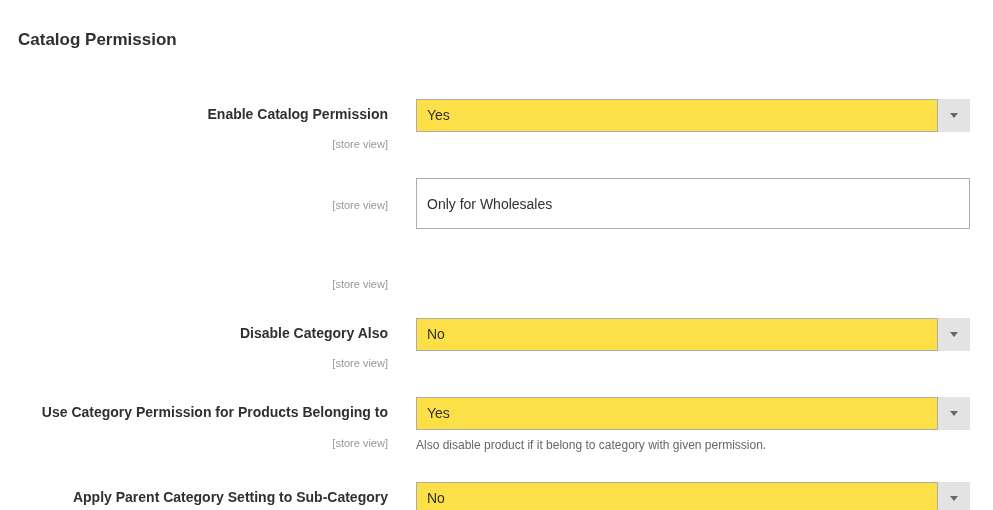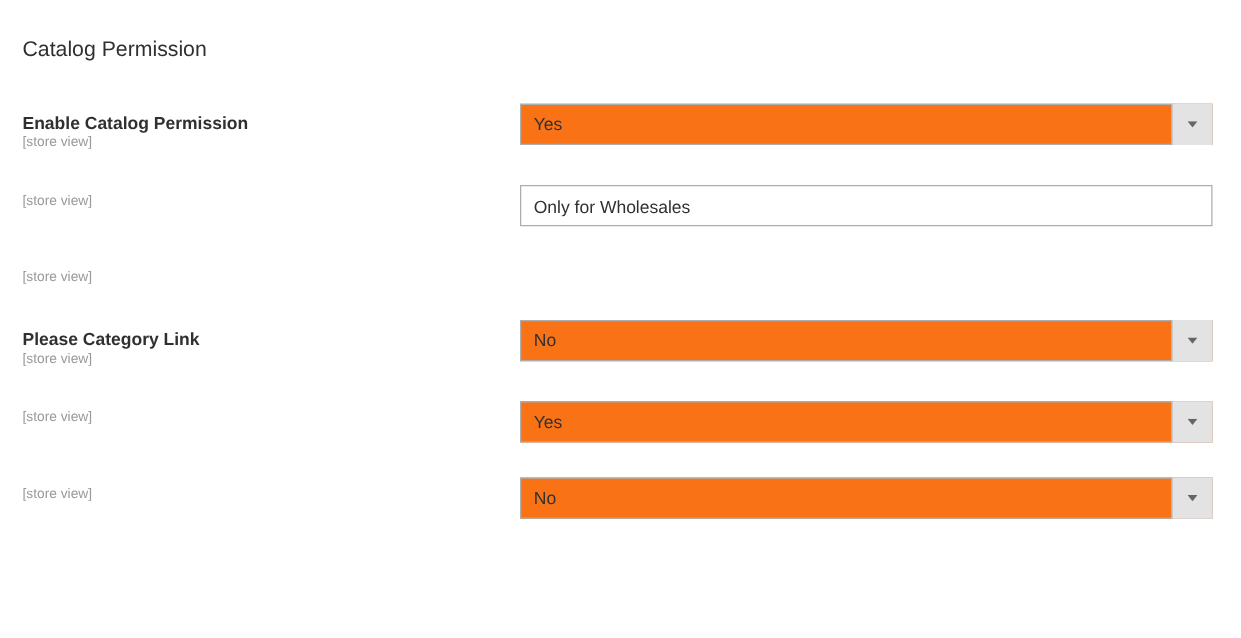--- a/index.html
+++ b/index.html
@@ -6,58 +6,58 @@
     body {
       font-family: 'Helvetica Neue', Helvetica, Arial, sans-serif;
       background: #fff;
       color: #333;
       width: 993px;
       height: 510px;
       padding: 30px 15px 0 18px;
     }
     .section-title {
       font-size: 17px;
-      font-weight: 400;
+      font-weight: 700;
       color: #303030;
-      margin-bottom: 33px;
+      margin-bottom: 49px;
     }
     .field-row {
       display: flex;
       align-items: flex-start;
       margin-bottom: 28px;
     }
     .label-col {
       width: 398px;
-      text-align: left;
+      text-align: right;
       padding-right: 28px;
       padding-top: 6px;
     }
     .label-text {
       font-size: 14px;
       color: #303030;
       font-weight: 600;
       line-height: 1.3;
     }
     .scope {
       font-size: 11px;
       color: #999;
-      margin-top: 1px;
+      margin-top: 15px;
     }
     .control-col {
       width: 554px;
     }
     .select-wrap {
       position: relative;
       width: 100%;
     }
     .select-input {
       width: 100%;
       height: 33px;
       border: 1px solid #adadad;
-      background: #f97316;
+      background: #fde047;
       font-size: 14px;
       color: #303030;
       padding: 0 40px 0 10px;
       line-height: 31px;
       text-align: left;
       cursor: pointer;
     }
     .select-arrow {
       position: absolute;
       right: 0;
@@ -67,21 +67,21 @@
       border-left: 1px solid #adadad;
       background: #e3e3e3;
       display: flex;
       align-items: center;
       justify-content: center;
       pointer-events: none;
     }
     .select-arrow svg { display: block; }
     .text-input {
       width: 100%;
-      height: 33px;
+      height: 51px;
       border: 1px solid #adadad;
       background: #fff;
       font-size: 14px;
       color: #303030;
       padding: 0 10px;
     }
     .note {
       font-size: 12px;
       color: #666;
       margin-top: 7px;
@@ -120,53 +120,56 @@
 </div>
 
 <div class="field-row">
   <div class="label-col">
     <div class="scope">[store view]</div>
   </div>
 </div>
 
 <div class="field-row">
   <div class="label-col">
-    <div class="label-text">Please Category Link</div>
+    <div class="label-text">Disable Category Also</div>
     <div class="scope">[store view]</div>
   </div>
   <div class="control-col">
     <div class="select-wrap">
       <div class="select-input">No</div>
       <div class="select-arrow">
         <svg width="8" height="5" viewBox="0 0 8 5">
             <path d="M0 0 L4 5 L8 0 Z" fill="#666"></path>
           </svg>
       </div>
     </div>
   </div>
 </div>
 
 <div class="field-row">
   <div class="label-col">
+    <div class="label-text">Use Category Permission for Products Belonging to</div>
     <div class="scope">[store view]</div>
   </div>
   <div class="control-col">
     <div class="select-wrap">
       <div class="select-input">Yes</div>
       <div class="select-arrow">
         <svg width="8" height="5" viewBox="0 0 8 5">
             <path d="M0 0 L4 5 L8 0 Z" fill="#666"></path>
           </svg>
       </div>
     </div>
+    <div class="note">Also disable product if it belong to category with given permission.</div>
   </div>
 </div>
 
 <div class="field-row" style="margin-bottom:0">
   <div class="label-col">
+    <div class="label-text">Apply Parent Category Setting to Sub-Category</div>
     <div class="scope">[store view]</div>
   </div>
   <div class="control-col">
     <div class="select-wrap">
       <div class="select-input">No</div>
       <div class="select-arrow">
         <svg width="8" height="5" viewBox="0 0 8 5">
             <path d="M0 0 L4 5 L8 0 Z" fill="#666"></path>
           </svg>
       </div>

